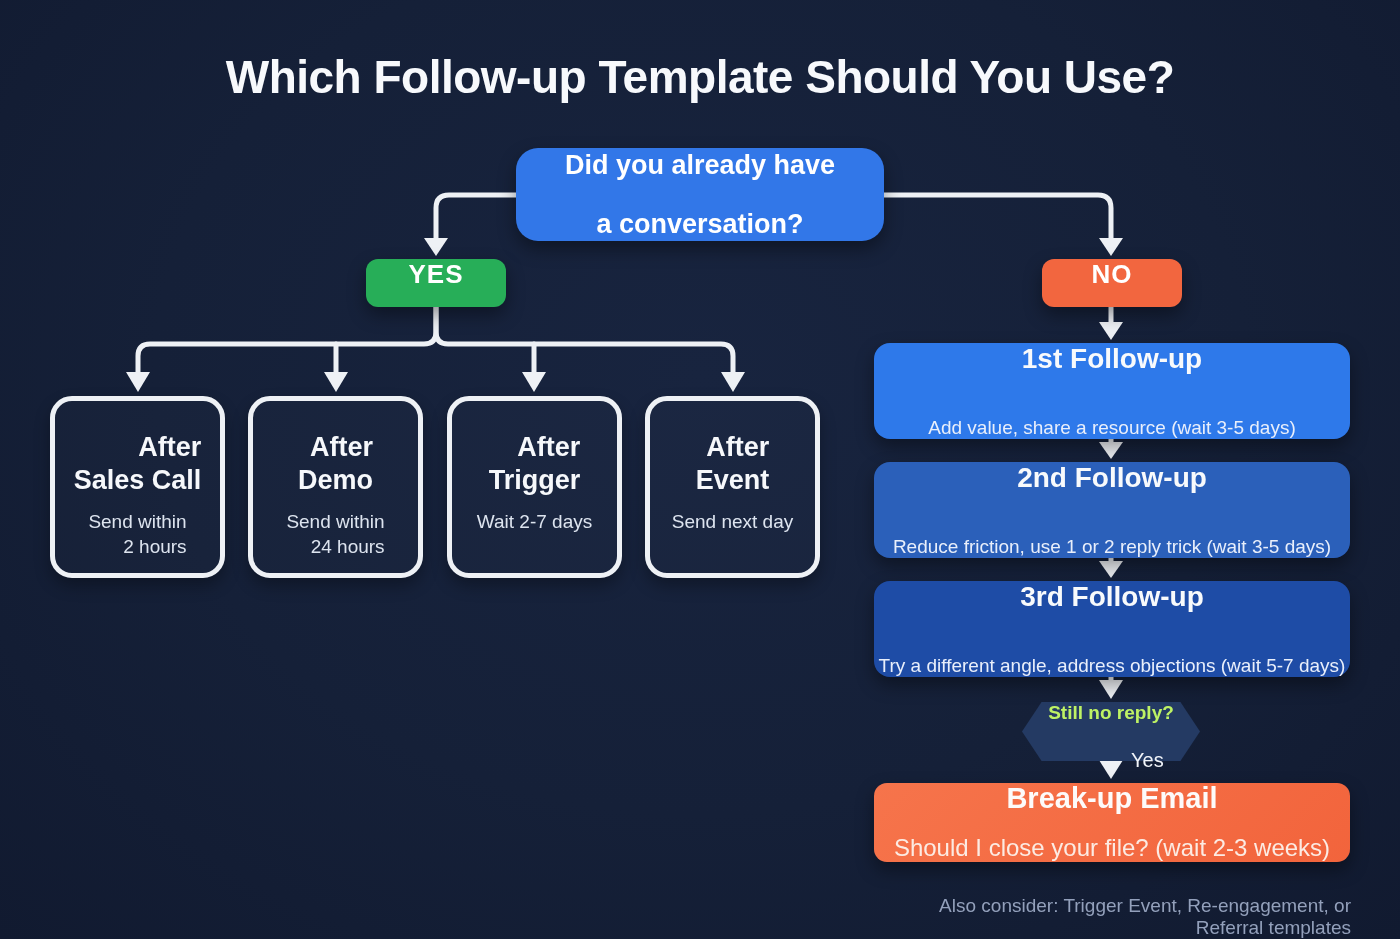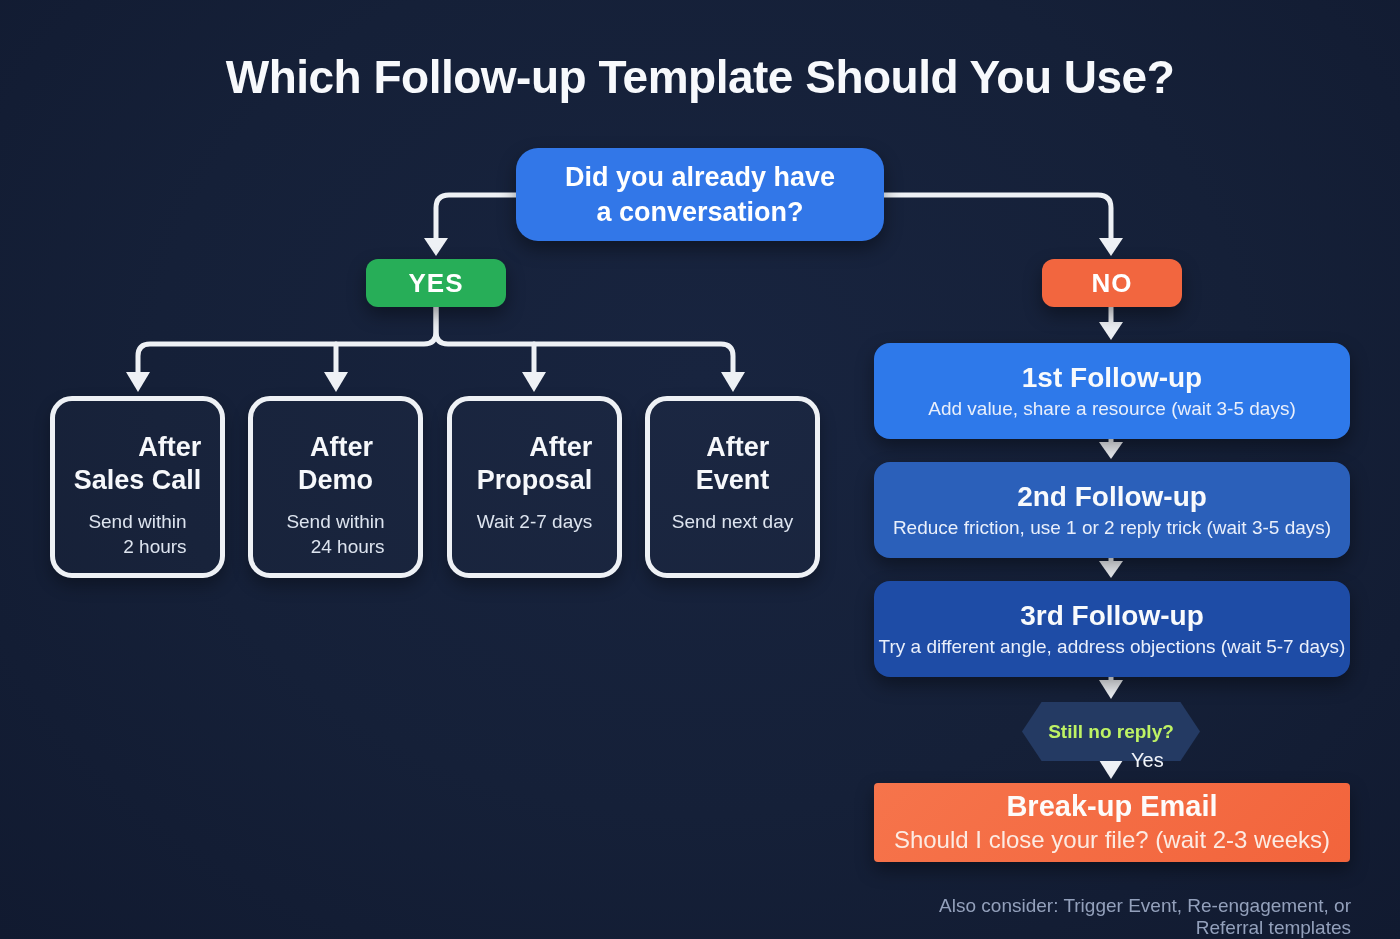--- a/index.html
+++ b/index.html
@@ -14,21 +14,21 @@
     background:radial-gradient(ellipse at 50% 40%, #18243f 0%, #152038 55%, #111a30 100%);
     overflow:hidden;
   }
   .page-title{
     position:absolute;left:0;top:50px;width:1400px;
     text-align:center;
     font-size:46px;font-weight:800;letter-spacing:-0.5px;
     color:#f7f9fc;
   }
   svg.connectors{position:absolute;left:0;top:0;}
-  .node{position:absolute;box-sizing:border-box;display:flex;flex-direction:column;align-items:center;justify-content:center;text-align:center;color:#fff;}
+  .node{position:absolute;box-sizing:border-box;display:flex;flex-direction:column;align-items:center;justify-content:space-between;text-align:center;color:#fff;}
   .shadow{box-shadow:0 8px 18px rgba(0,0,0,0.38);}
 
   .question-box{
     left:516px;top:148px;width:368px;height:93px;
     background:#3277e8;border-radius:22px;
     font-size:27px;font-weight:700;line-height:1.26;
   }
   .pill{
     top:259px;width:140px;height:48px;border-radius:12px;
     font-size:26px;font-weight:700;letter-spacing:1px;
@@ -64,21 +64,21 @@
     background:#243a63;
     clip-path:polygon(11% 0,89% 0,100% 50%,89% 100%,11% 100%,0 50%);
     font-size:19px;font-weight:700;color:#bef264;
     filter:drop-shadow(0 5px 8px rgba(0,0,0,0.35));
   }
   .yes-label{
     position:absolute;left:1131px;top:749px;
     font-size:20px;color:#f2f5fa;font-weight:400;
   }
   .breakup{
-    left:874px;top:783px;width:476px;height:79px;border-radius:4px;
+    left:874px;top:783px;width:476px;height:79px;border-radius:13px;
     background:linear-gradient(135deg,#f6744b 0%,#f2643c 100%);
   }
   .bu-title{font-size:29px;font-weight:700;color:#fdfbfa;line-height:1.1;}
   .bu-sub{font-size:24px;color:#fcebe3;margin-top:4px;font-weight:400;}
 
   .footnote{
     position:absolute;left:874px;top:895px;width:477px;
     text-align:right;font-size:19px;color:#93a0bb;font-weight:400;
   }
 </style>
@@ -149,21 +149,21 @@
     </div>
     <div class="branch-sub">
       <span>Send within</span>
       <span>24 hours</span>
     </div>
   </div>
 
   <div class="node branch-box branch-3">
     <div class="branch-title">
       <span>After</span>
-      <span>Proposal</span>
+      <span>Trigger</span>
     </div>
     <div class="branch-sub">
       <span>Wait 2-7 days</span>
     </div>
   </div>
 
   <div class="node branch-box branch-4">
     <div class="branch-title">
       <span>After</span>
       <span>Event</span>

